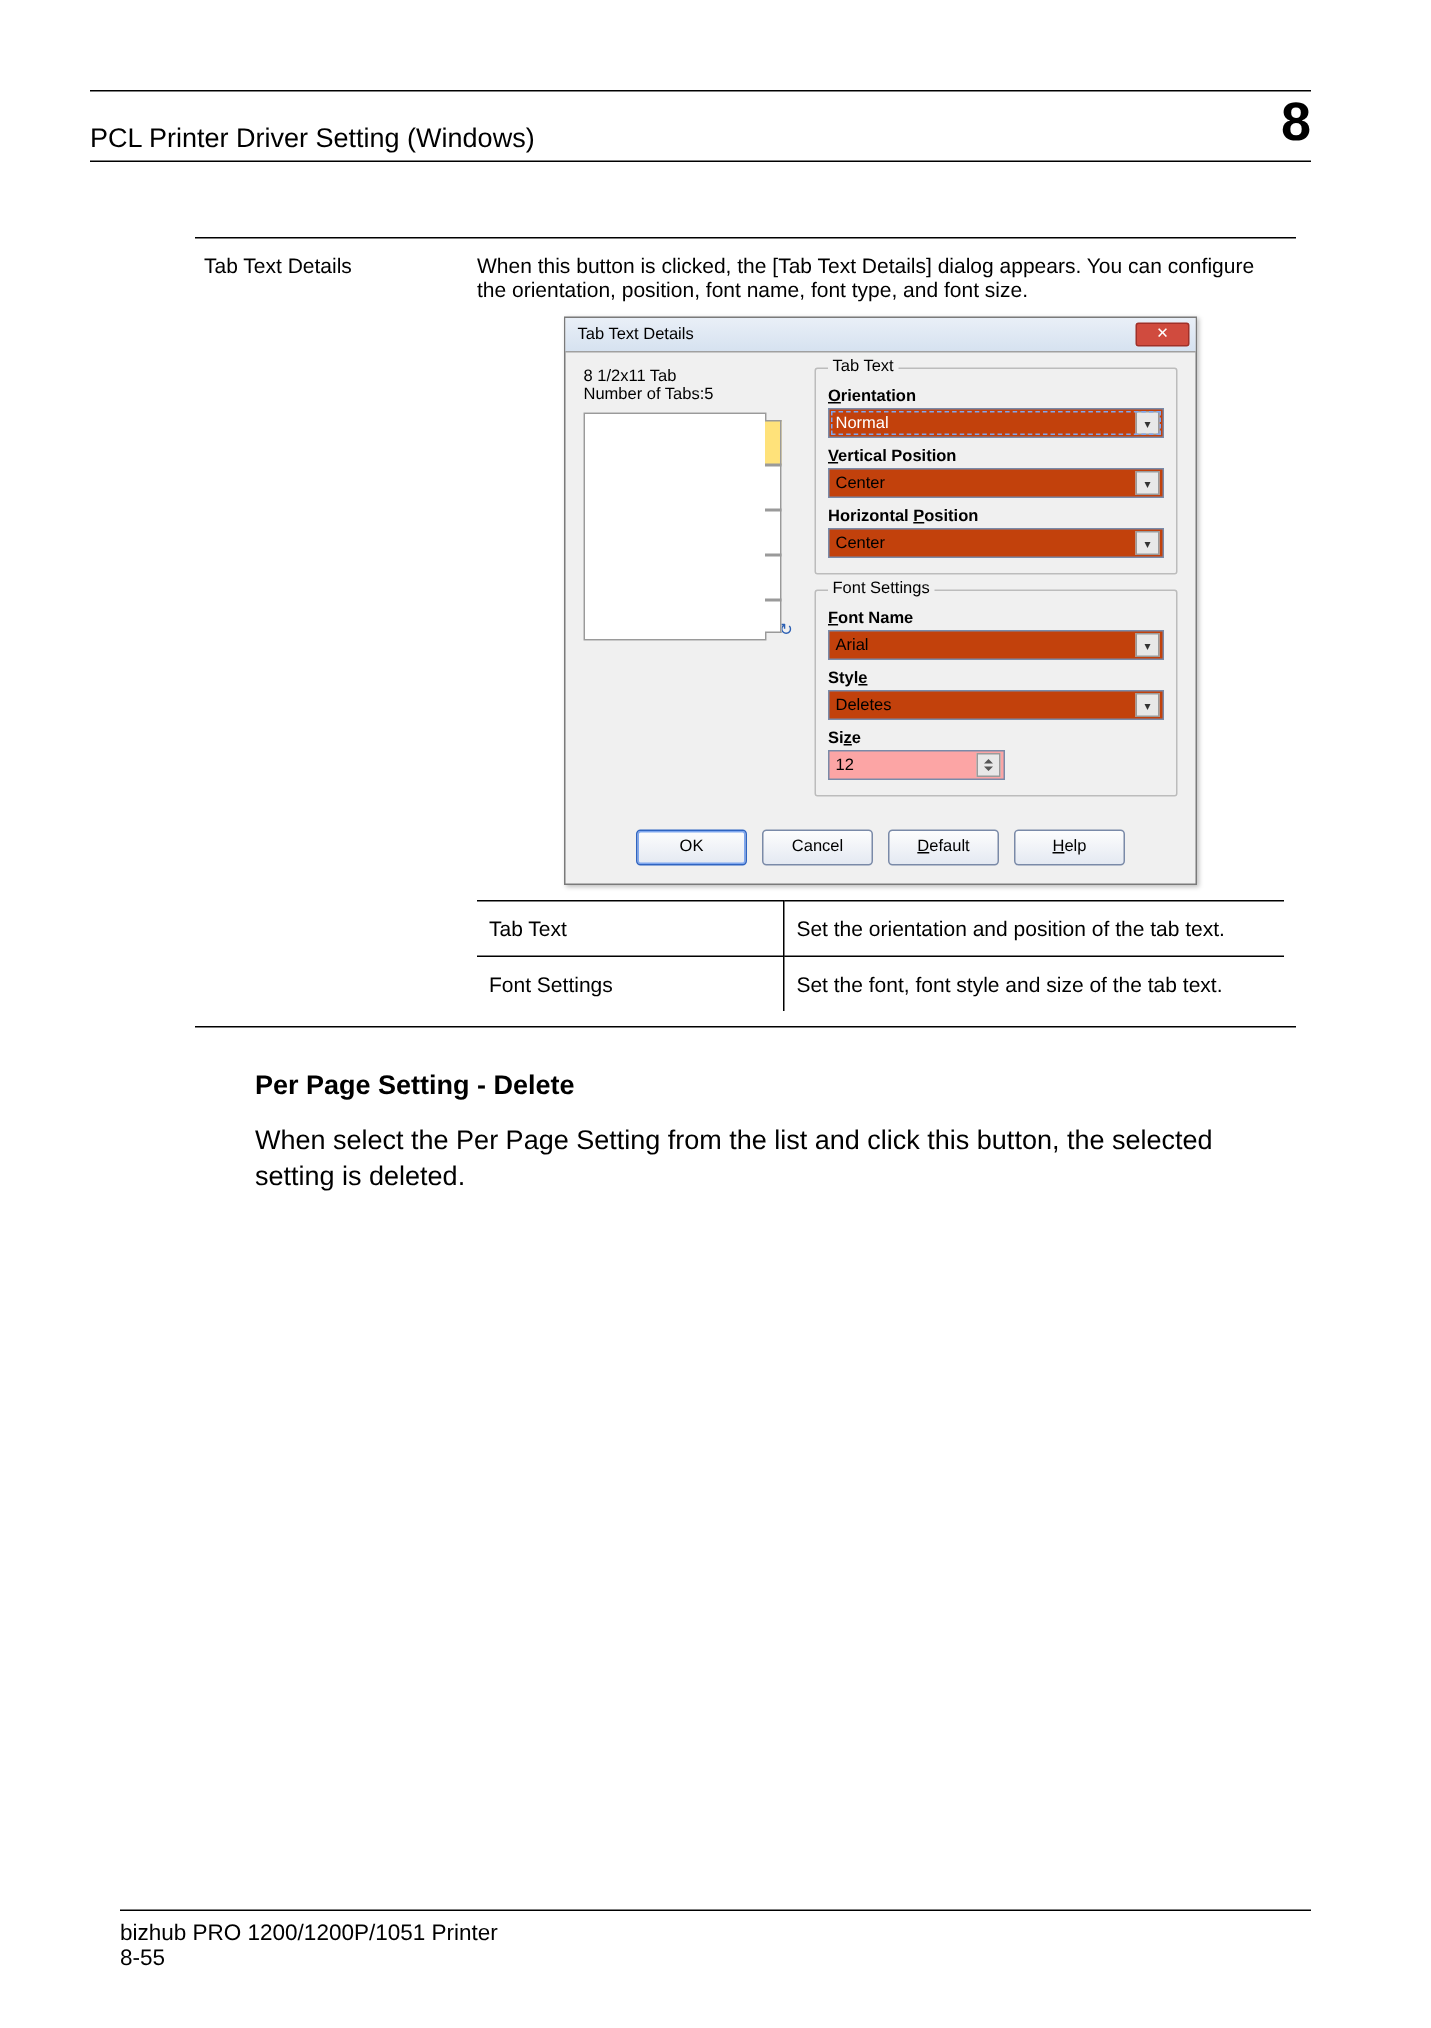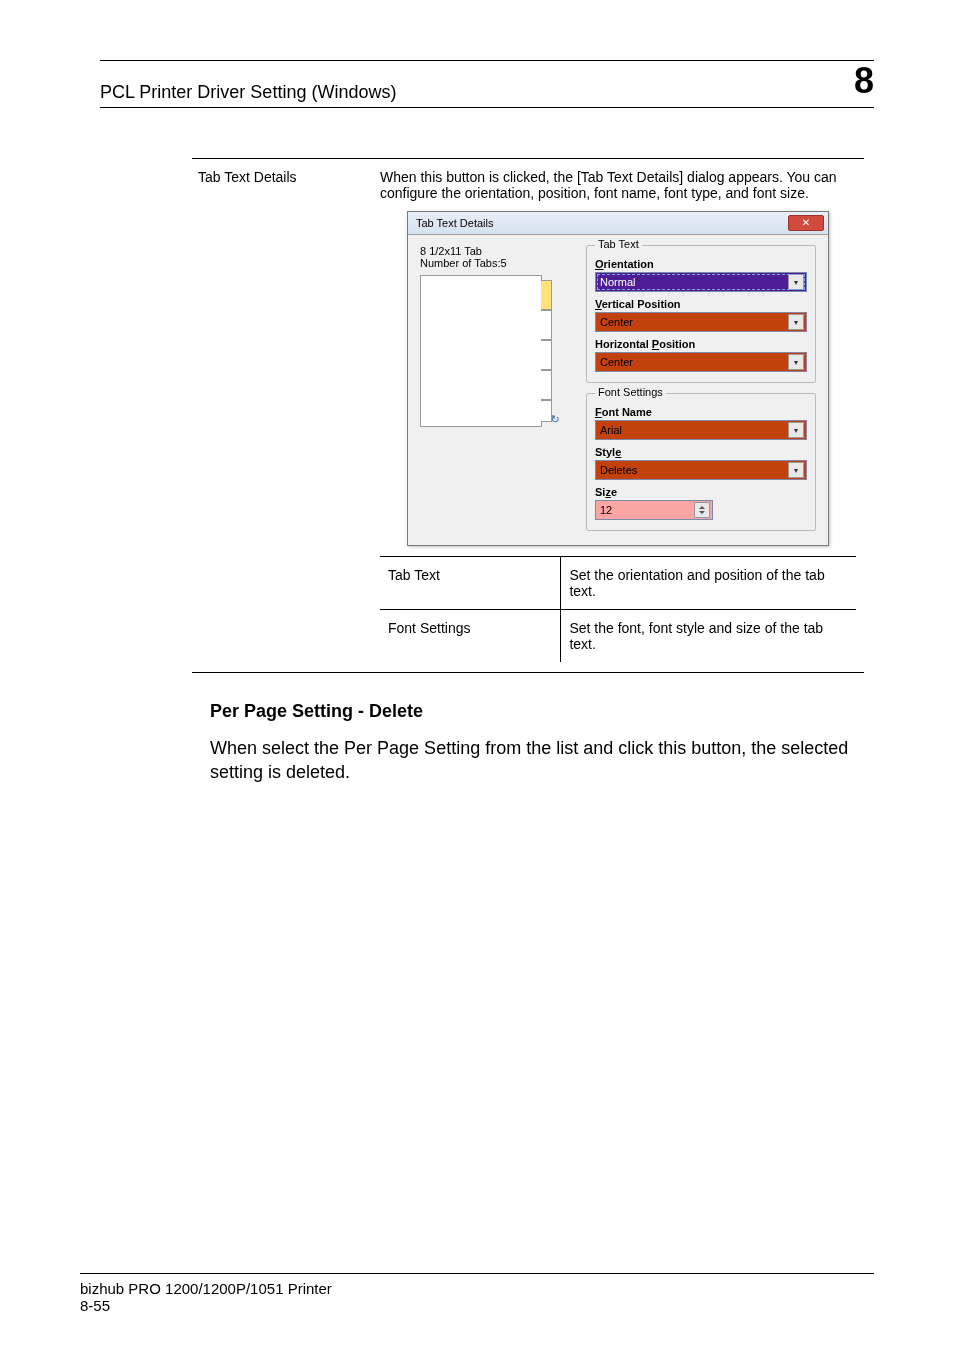--- a/index.html
+++ b/index.html
@@ -7,21 +7,21 @@
     padding: 0;
     background: #fff;
     font-family: Arial, Helvetica, sans-serif;
     color: #000;
   }
   .page {
     width: 954px;
     height: 1352px;
     position: relative;
     box-sizing: border-box;
-    padding: 60px 80px 40px 100px;
+    padding: 60px 80px 40px 60px;
   }
   .top-rule {
     border: none;
     border-top: 1px solid #000;
     margin: 0 0 6px 0;
   }
   .header-row {
     display: flex;
     justify-content: space-between;
     align-items: flex-end;
@@ -39,21 +39,21 @@
   }
   .header-underline {
     border: none;
     border-top: 1.5px solid #000;
     margin: 4px 0 0 0;
   }
 
   
   .details-block {
     margin-top: 50px;
-    margin-left: 92px;
+    margin-left: 70px;
     margin-right: 10px;
     border-top: 1px solid #000;
     font-size: 14px;
   }
   .details-row {
     display: flex;
     border-bottom: 1px solid #000;
   }
   .details-left {
     width: 180px;
@@ -111,21 +111,21 @@
     color: #fff;
     display: flex;
     align-items: center;
     justify-content: center;
     font-size: 10px;
     line-height: 10px;
   }
   .dlg-body {
     display: flex;
     padding: 10px 12px 4px 12px;
-    gap: 16px;
+    gap: 4px;
   }
   .dlg-col { flex: 1; }
   .preview-box {
     margin-top: 6px;
     width: 120px; height: 150px;
     background: #fff;
     border: 1px solid #9a9a9a;
     position: relative;
     display: inline-block;
   }
@@ -167,21 +167,21 @@
     display: flex;
     align-items: center;
     background: #c2410c;
     border: 1px solid #7a8aa8;
     height: 18px;
     padding: 0 2px 0 4px;
     font-size: 11px;
     justify-content: space-between;
   }
   .combo.selected {
-    background: #4c1d95;
+    background: #c2410c;
     color: #fff;
     outline: 1px dashed #7fa7ef;
     outline-offset: -3px;
   }
   .combo .chev {
     width: 14px; height: 14px;
     background: #e8e8e8;
     border: 1px solid #9a9a9a;
     display: flex; align-items: center; justify-content: center;
     font-size: 8px; color: #333;
@@ -335,20 +335,26 @@
                   <span class="spin">
                     <svg viewBox="0 0 10 10">
                         <path d="M2 4 L5 1 L8 4 Z M2 6 L5 9 L8 6 Z" fill="#555"></path>
                       </svg>
                   </span>
                 </div>
               </div>
             </div>
           </div>
 
+          <div class="dlg-buttons">
+            <div class="win-btn default">OK</div>
+            <div class="win-btn">Cancel</div>
+            <div class="win-btn"><span class="underline-key">D</span>efault</div>
+            <div class="win-btn"><span class="underline-key">H</span>elp</div>
+          </div>
         </div>
 
         <table class="inner-table">
           <tbody>
               <tr>
             <td>Tab Text</td>
             <td>Set the orientation and position of the tab text.</td>
           </tr>
           <tr>
             <td>Font Settings</td>

